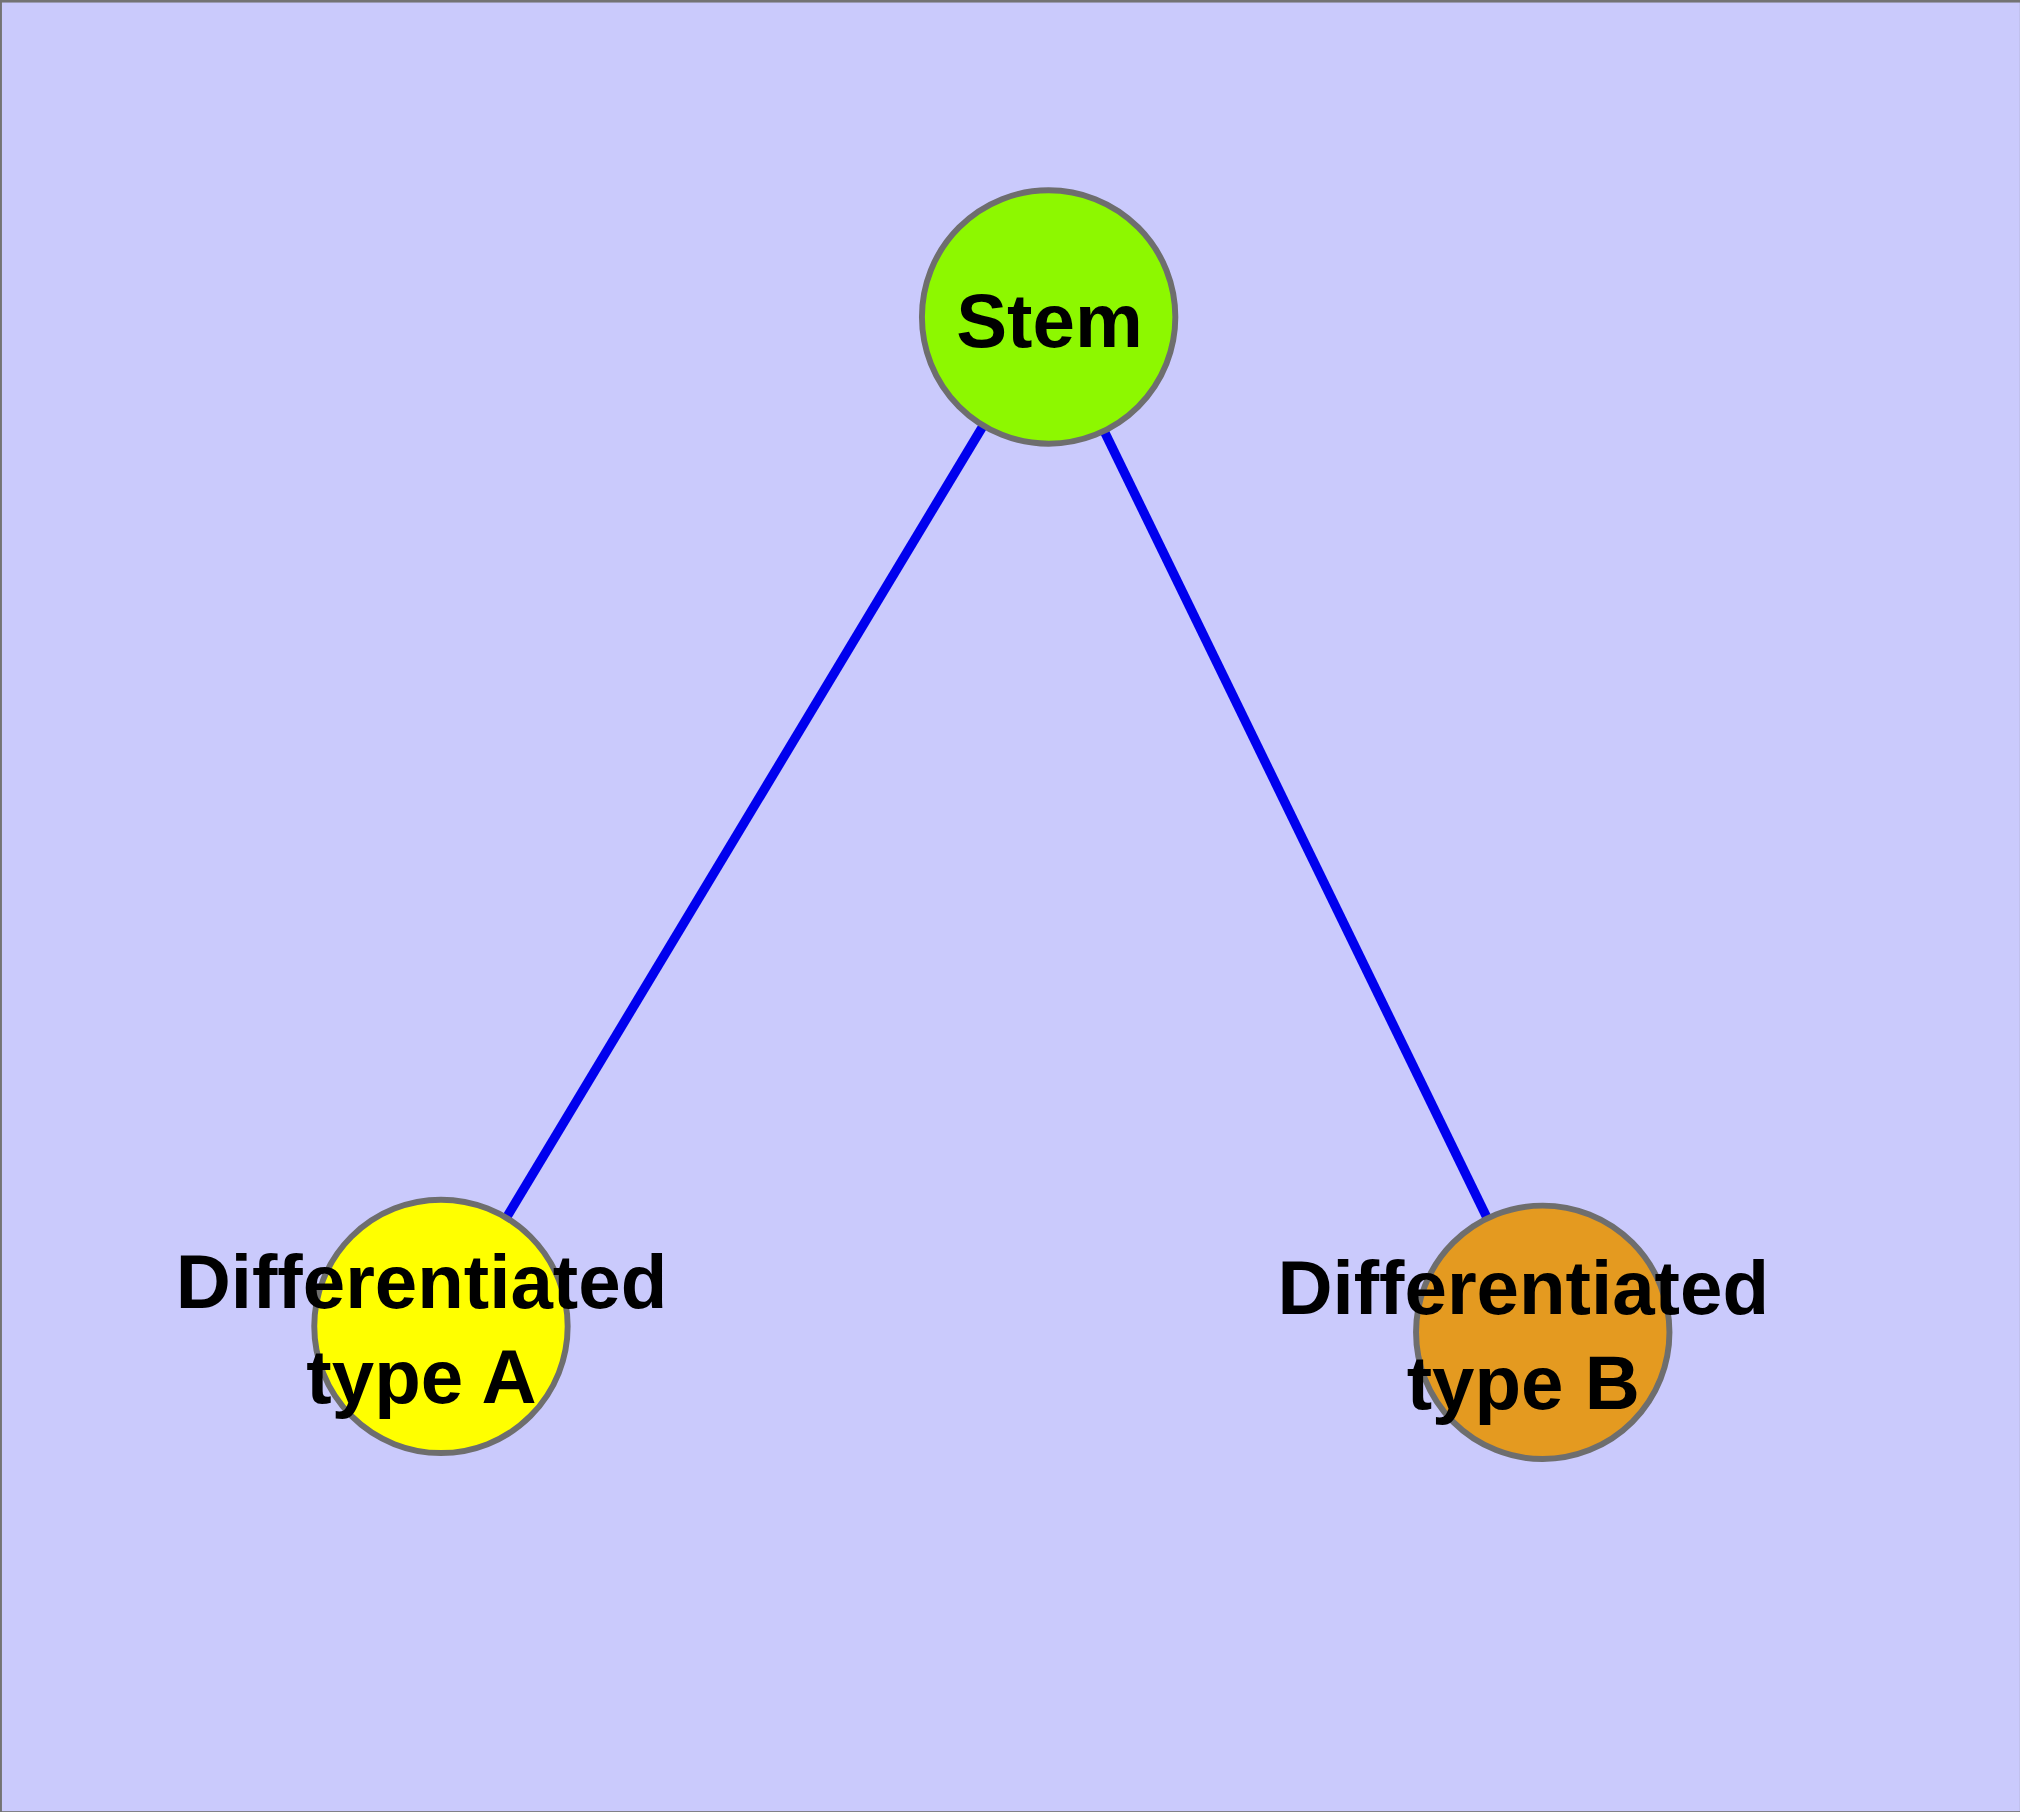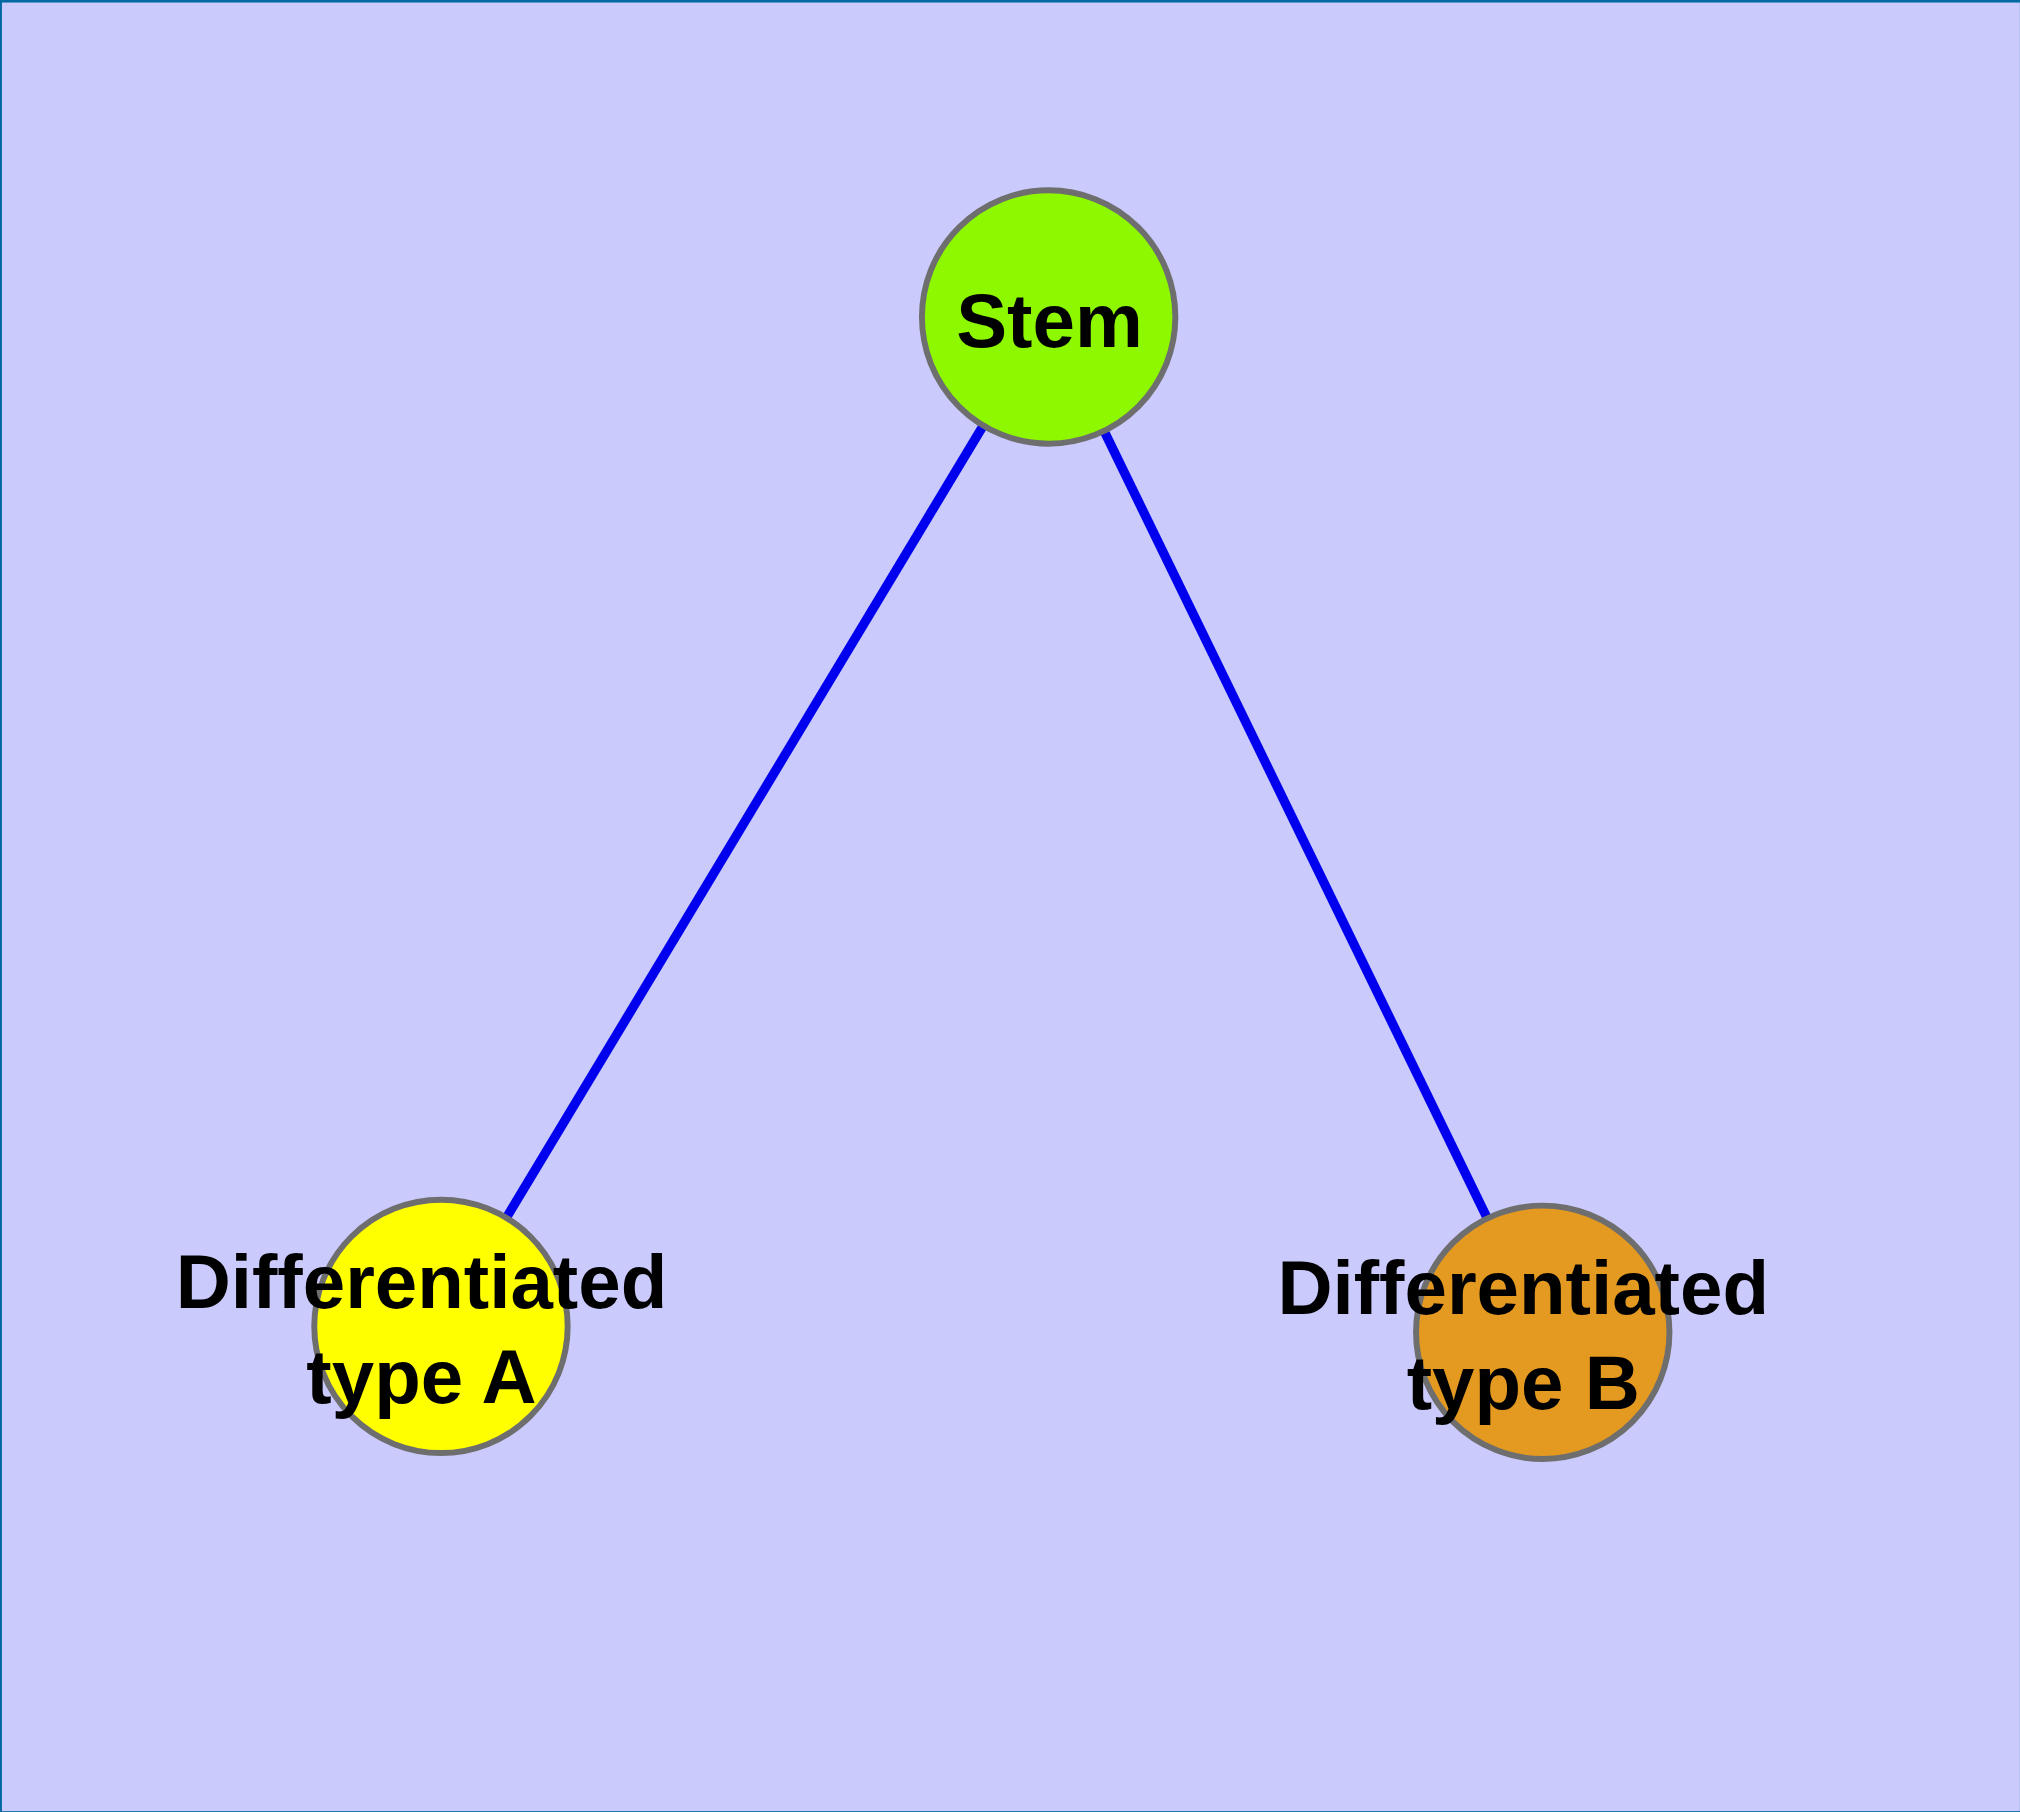--- a/index.html
+++ b/index.html
@@ -4,21 +4,21 @@
 <style>
   html, body {
     margin: 0;
     padding: 0;
     background: #ffffff;
   }
   .stage {
     position: relative;
     width: 2021px;
     height: 1812px;
-    background: #0369a1;
+    background: #737373;
     font-family: "Liberation Sans", sans-serif;
     overflow: hidden;
   }
   svg { display: block; }
   .edge-line {
     stroke: var(--edge-line, #0000ee);
     stroke-width: 11px;
     fill: none;
   }
   .node-circle {

